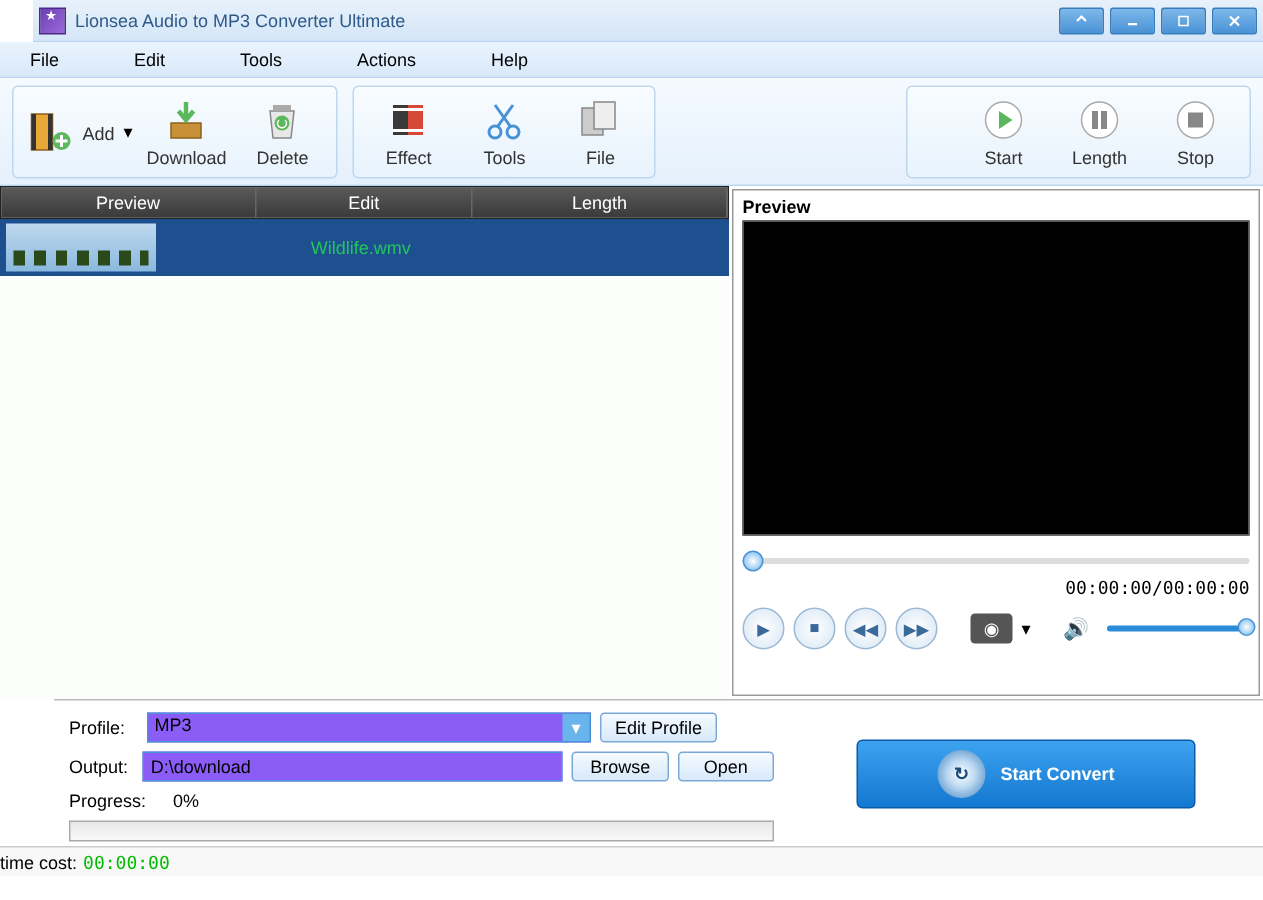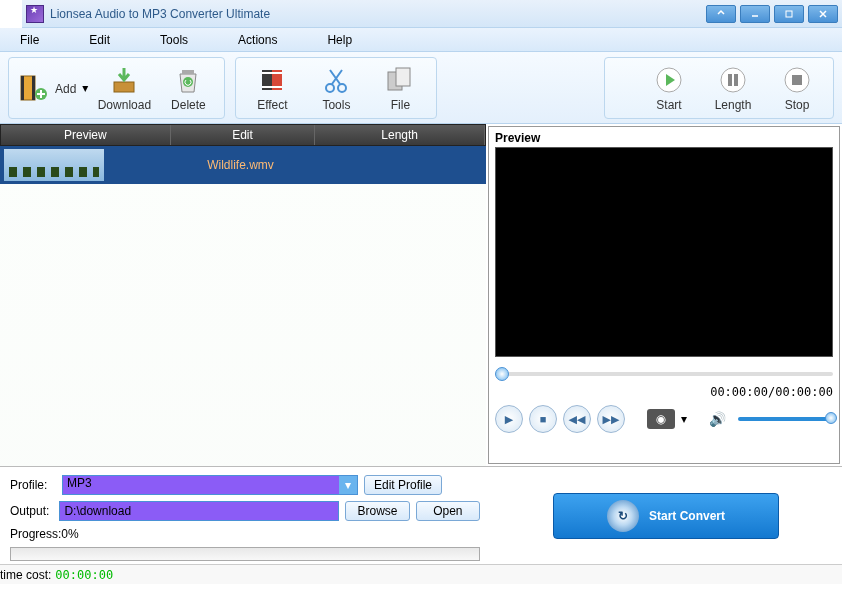--- a/index.html
+++ b/index.html
@@ -26,40 +26,40 @@
 .toolbtn .lbl { color: #333; margin-top: 2px; }
 
 
 .mainarea { display: flex; height: 342px; }
 .leftpane { width: 486px; background: linear-gradient(rgba(245,252,245,.3),rgba(240,248,240,.3)); position: relative; }
 .list-header { display: flex; height: 22px; background: linear-gradient(#5a5a5a,#3a3a3a); color: #fff; border: 1px solid #222; }
 .list-header > div { border-right: 1px solid #666; text-align: center; display: flex; align-items: center; justify-content: center; }
 .col-preview { width: 170px; }
 .col-name { width: 145px; }
 .col-length { width: 170px; }
-.list-row { display: flex; height: 38px; background: #1e4f8f; color: #fdba74; align-items: center; }
+.list-row { display: flex; height: 38px; background: #1e4f8f; color: #22c55e; align-items: center; }
 .list-row .thumb { width: 100px; height: 32px; background: linear-gradient(#bfd9ef,#8ab8de); margin: 0 4px; position: relative; }
 .list-row .thumb::after { content: ""; position: absolute; bottom: 4px; left: 5px; right: 5px; height: 10px; background: repeating-linear-gradient(90deg,#2a4a1a 0 8px,transparent 8px 14px); }
 .list-row .cell { text-align: center; }
 
 .rightpane { width: 352px; border: 1px solid #999; margin: 2px; padding: 4px 6px 6px; background: #fff; }
 .preview-title { font-weight: bold; color: #000; margin-bottom: 2px; }
 .video-canvas { width: 100%; height: 210px; background: #000; border: 1px solid #555; }
 .seekbar { margin-top: 10px; position: relative; height: 14px; }
 .seekbar .track { position: absolute; top: 5px; left: 0; right: 0; height: 4px; background: #ddd; border-radius: 2px; }
 .seekbar .thumb { position: absolute; top: 0; left: 0; width: 14px; height: 14px; background: radial-gradient(#fff,#6ab4ee); border: 1px solid #4a92d6; border-radius: 50%; }
 .timecode { text-align: right; color: #000; margin-top: 4px; font-family: monospace; }
 .playrow { display: flex; align-items: center; gap: 6px; margin-top: 6px; }
 .circlebtn { width: 28px; height: 28px; border-radius: 50%; background: radial-gradient(#fff,#d6e6f4); border: 1px solid #9cb8d4; display: flex; align-items: center; justify-content: center; cursor: pointer; color: #3a6a9a; font-size: 11px; }
 .snapbtn { width: 28px; height: 20px; background: #555; border-radius: 3px; display: flex; align-items: center; justify-content: center; color: #fff; cursor: pointer; }
 .voltrack { flex: 1; height: 4px; background: #2a8cd8; border-radius: 2px; position: relative; margin-left: 6px; }
 .voltrack .volthumb { position: absolute; right: -4px; top: -5px; width: 12px; height: 12px; background: radial-gradient(#fff,#6ab4ee); border: 1px solid #4a92d6; border-radius: 50%; }
 
 
-.bottom { border-top: 1px solid #bbb; height: 98px; display: flex; }
+.bottom { border-top: 1px solid #bbb; height: 98px; display: flex; margin-left: 36px; }
 .bottom-left { width: 490px; padding: 8px 10px; }
 .formrow { display: flex; align-items: center; gap: 6px; margin-bottom: 6px; }
 .formrow label { width: 46px; color: #000; }
 .combo, .textin { border: 1px solid #4a92d6; height: 20px; padding: 0 4px; background: #8b5cf6; }
 .combo { width: 296px; position: relative; }
 .combo .arrow { position: absolute; right: 0; top: 0; width: 18px; height: 18px; background: #6ab4ee; display: flex; align-items: center; justify-content: center; color: #fff; }
 .textin { width: 296px; }
 .bbtn { width: 68px; height: 20px; background: linear-gradient(#f5faff,#d8e9fa); border: 1px solid #7aa8d6; border-radius: 3px; color: #000; cursor: pointer; }
 .progressbar { margin-top: 4px; height: 14px; background: linear-gradient(#e8e8e8,#f8f8f8); border: 1px solid #aaa; }
 .bottom-right { flex: 1; display: flex; align-items: center; justify-content: center; }
@@ -263,21 +263,21 @@
         <span class="arrow">▾</span>
       </div>
       <button class="bbtn" style="width:78px">Edit Profile</button>
     </div>
     <div class="formrow">
       <label>Output:</label>
       <input class="textin" value="D:\download" style="">
       <button class="bbtn">Browse</button>
       <button class="bbtn">Open</button>
     </div>
-    <div class="formrow" style="gap:0">
+    <div class="formrow" style="gap:18px">
       <span>Progress:</span>
       <span>0%</span>
     </div>
     <div class="progressbar"></div>
   </div>
   <div class="bottom-right">
     <div class="convertbtn">
       <div class="cicon">↻</div>
       <span>Start Convert</span>
     </div>

